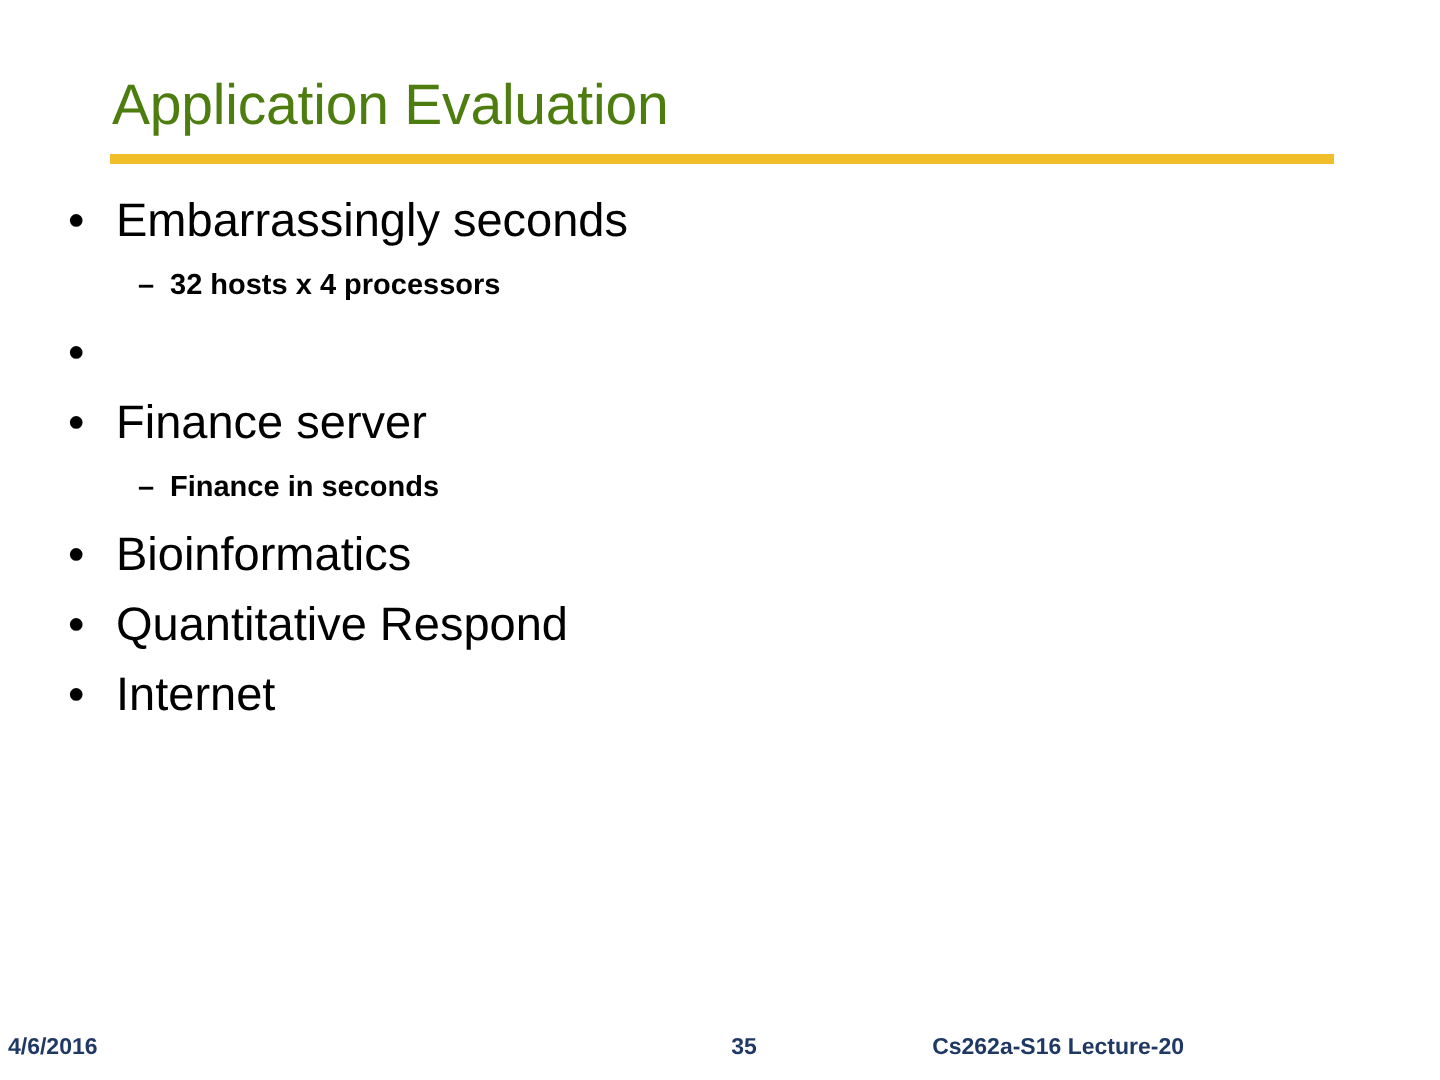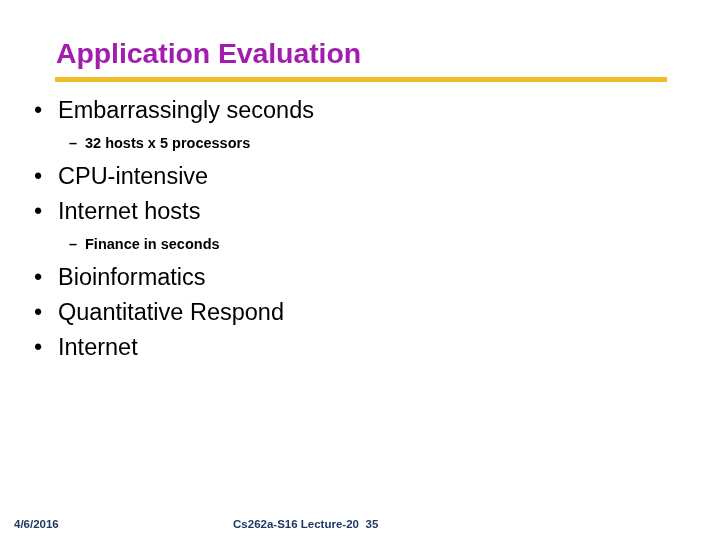--- a/index.html
+++ b/index.html
@@ -19,22 +19,22 @@
     overflow: hidden;
   }
 
   
   #slide-title {
     position: absolute;
     left: 56px;
     top: 36px;
     width: 620px;
     font-size: 28.5px;
-    font-weight: bold;
-    color: #a21caf;
+    font-weight: normal;
+    color: #4d7c0f;
     letter-spacing: -0.1px;
     line-height: 34px;
     white-space: nowrap;
   }
   #title-rule {
     position: absolute;
     left: 55px;
     top: 77px;
     width: 612px;
     height: 5px;
@@ -96,47 +96,47 @@
   }
   .footer-cell {
     position: absolute;
     top: 0;
     font-size: 11.5px;
     font-weight: bold;
     color: #1f3864;
     line-height: 16px;
     white-space: nowrap;
   }
-  #footer-date { left: 14px; }
+  #footer-date { left: 4px; }
   #footer-center {
     left: 0;
     width: 592px;
-    text-align: center;
+    text-align: right;
   }
   #footer-page {
     left: 16px;
     width: 712px;
     text-align: center;
   }
 </style>
 </head>
 <body>
 
 <div id="slide">
 
   <div id="slide-title">Application Evaluation</div>
 
   <div id="title-rule"></div>
 
   <div id="body">
 
   <div class="bullet-row lvl1"><span class="marker">•</span><span class="text">Embarrassingly seconds</span></div>
-      <div class="bullet-row lvl2"><span class="marker">–</span><span class="text">32 hosts x 5 processors</span></div>
-      <div class="bullet-row lvl1"><span class="marker">•</span><span class="text">CPU-intensive</span></div>
-      <div class="bullet-row lvl1"><span class="marker">•</span><span class="text">Internet hosts</span></div>
+      <div class="bullet-row lvl2"><span class="marker">–</span><span class="text">32 hosts x 4 processors</span></div>
+      <div class="bullet-row lvl1"><span class="marker">•</span></div>
+      <div class="bullet-row lvl1"><span class="marker">•</span><span class="text">Finance server</span></div>
       <div class="bullet-row lvl2"><span class="marker">–</span><span class="text">Finance in seconds</span></div>
       <div class="bullet-row lvl1"><span class="marker">•</span><span class="text">Bioinformatics</span></div>
       <div class="bullet-row lvl1"><span class="marker">•</span><span class="text">Quantitative Respond</span></div>
       <div class="bullet-row lvl1"><span class="marker">•</span><span class="text">Internet</span></div>
     </div>
 
   <div id="footer">
     <div class="footer-cell" id="footer-date">4/6/2016</div>
     <div class="footer-cell" id="footer-center">Cs262a-S16 Lecture-20</div>
     <div class="footer-cell" id="footer-page">35</div>

